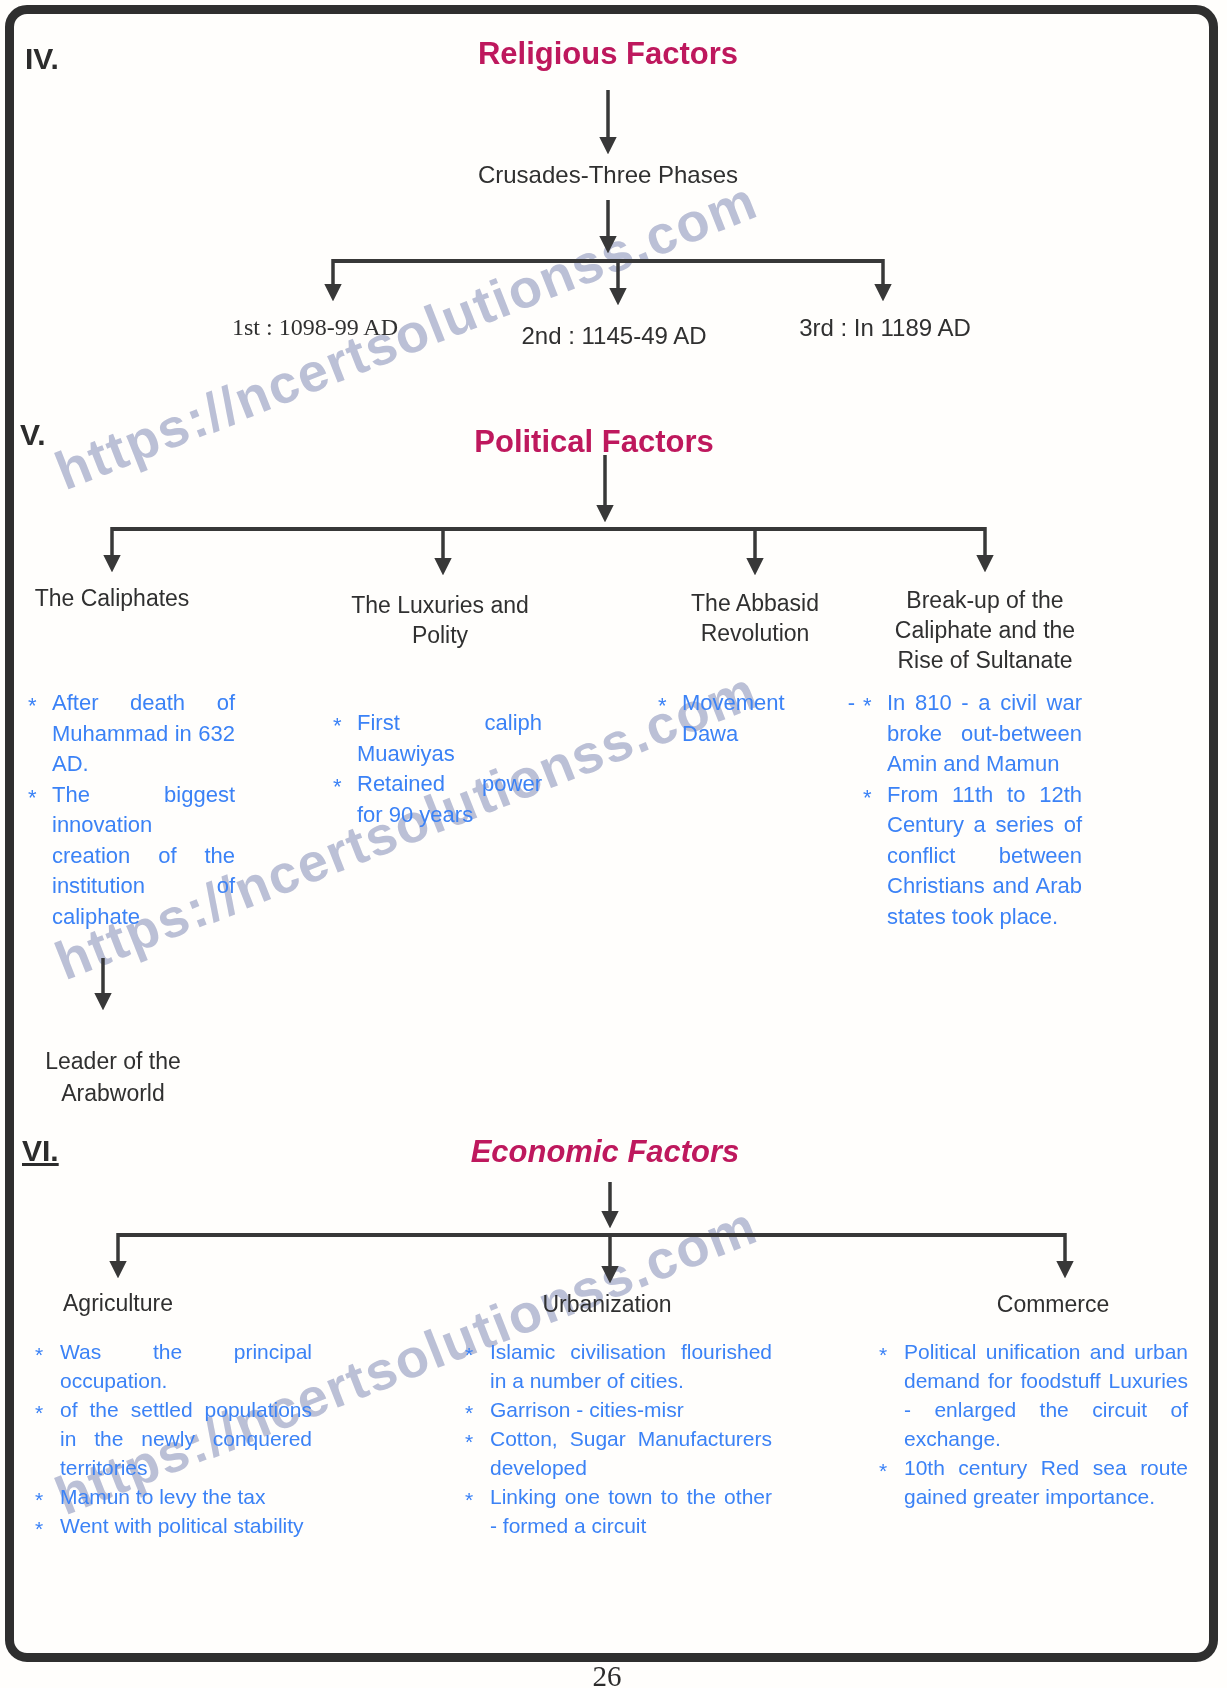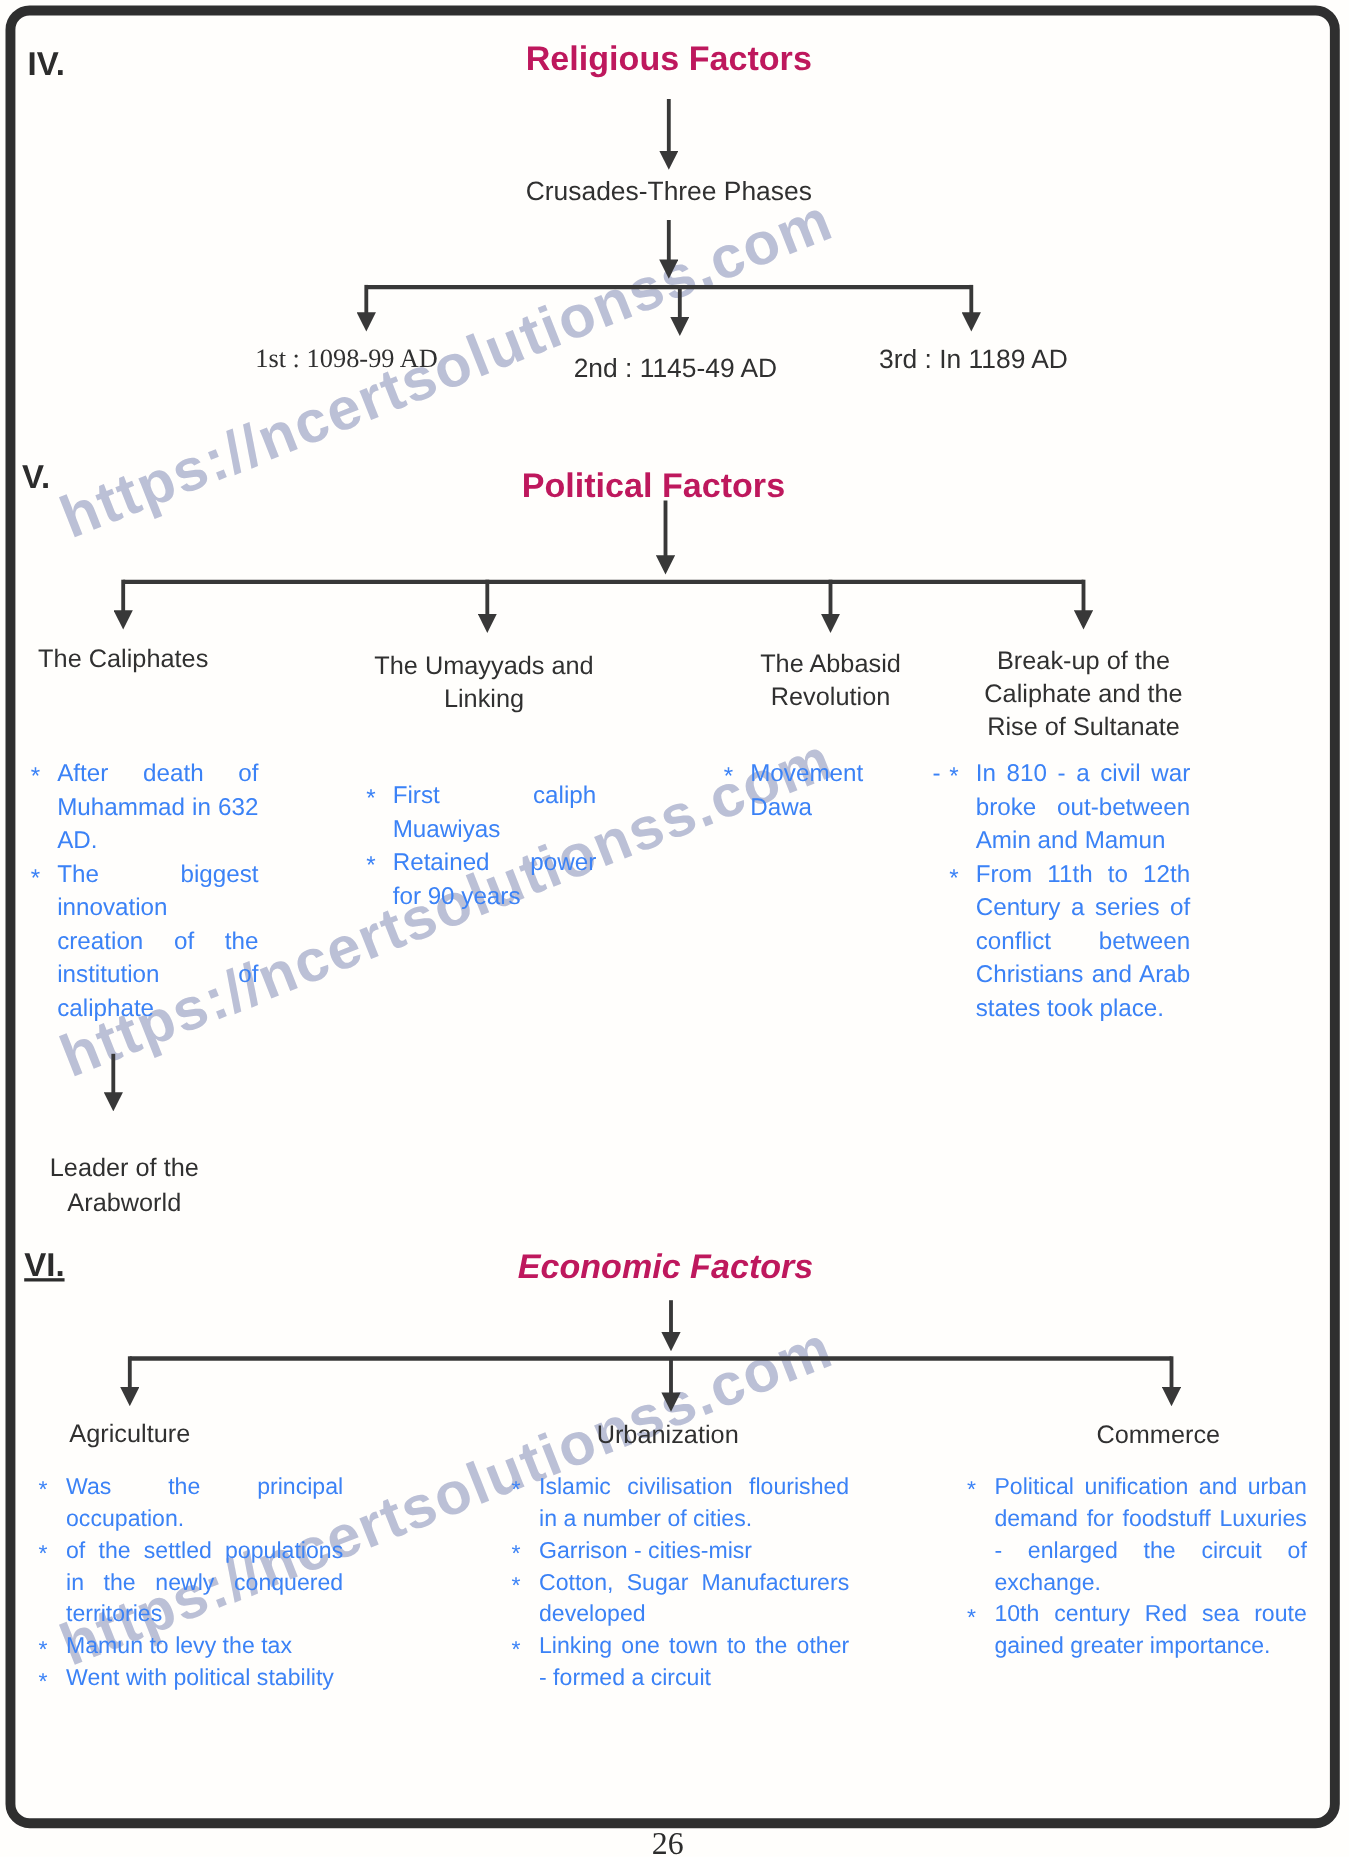--- a/index.html
+++ b/index.html
@@ -80,21 +80,21 @@
   <div class="txt sec-title" style="left:408px; top:36px;">Religious Factors</div>
   <div class="txt cnode" style="left:608px; top:161px;">Crusades-Three Phases</div>
   <div class="txt phase" style="left:315px; top:314px;font-family:Liberation Serif, serif;">1st : 1098-99 AD</div>
   <div class="txt phase" style="left:614px; top:322px;">2nd : 1145-49 AD</div>
   <div class="txt phase" style="left:885px; top:314px;">3rd : In 1189 AD</div>
 
   <div class="txt sec-num" style="left:20px; top:418px;">V.</div>
   <div class="txt sec-title" style="left:394px; top:424px;">Political Factors</div>
 
   <div class="txt chead-nw" style="left:112px; top:585px;">The Caliphates</div>
-  <div class="txt chead" style="left:320px; top:590px; width:240px;">The Umayyads and Linking</div>
+  <div class="txt chead" style="left:320px; top:590px; width:240px;">The Luxuries and Polity</div>
   <div class="txt chead" style="left:680px; top:588px; width:150px;">The Abbasid Revolution</div>
   <div class="txt chead" style="left:885px; top:585px; width:200px;">Break-up of the Caliphate and the Rise of Sultanate</div>
 
   <div class="txt blist" style="left:25px; top:688px; width:210px;">
     <div class="b">After death of Muhammad in 632 AD.</div>
     <div class="b">The biggest innovation creation of the institution of caliphate</div>
   </div>
   <div class="txt blist" style="left:330px; top:688px; width:212px;margin-top:20px;">
     <div class="b">First caliph Muawiyas</div>
     <div class="b">Retained power for 90 years</div>

